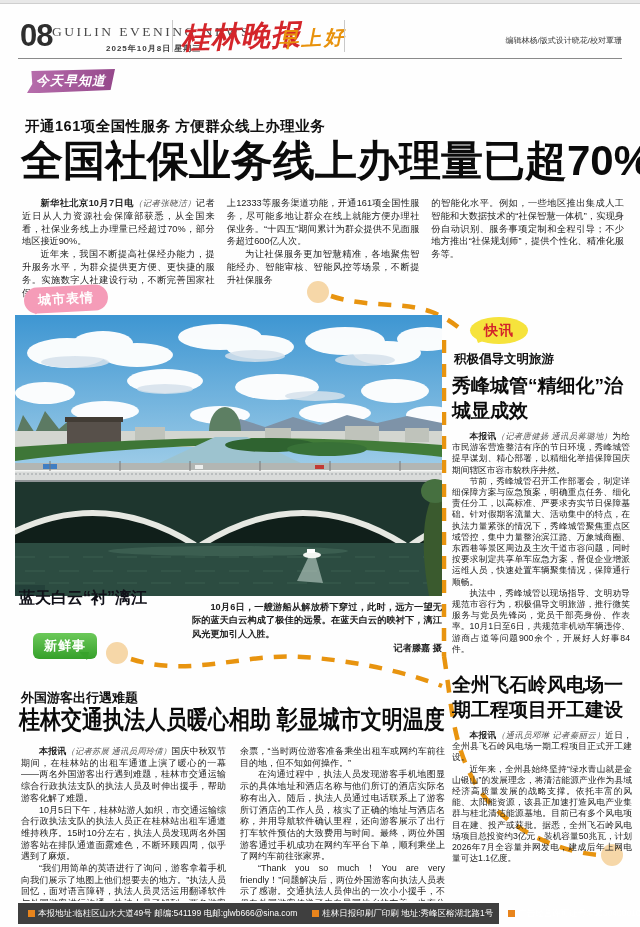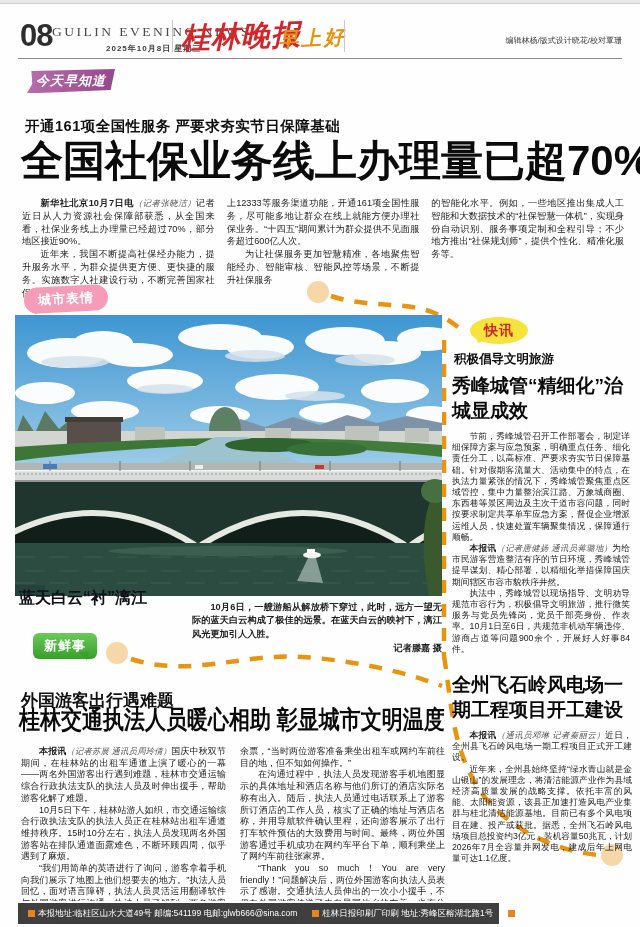--- a/index.html
+++ b/index.html
@@ -55,21 +55,21 @@
   .photo{position:absolute;left:15px;top:311px;width:427px;height:281px;z-index:2;overflow:hidden;}
   .photo svg{display:block;}
   
   .cap-title{position:absolute;left:19px;top:584px;font-size:16px;font-weight:900;color:#101018;
       white-space:nowrap;z-index:2;}
   .cap-text{position:absolute;left:192px;top:597px;width:250px;font-size:9.2px;font-weight:bold;
       line-height:13.4px;text-align:justify;color:#222;z-index:2;}
   .cap-text p{margin:0;text-indent:2em;}
   .cap-credit{text-align:right;margin-top:1px;font-weight:bold;}
   
-  .help-kicker{position:absolute;left:21px;top:685px;font-size:17px;font-weight:bold;color:#111;z-index:2;}
+  .help-kicker{position:absolute;left:21px;top:685px;font-size:13px;font-weight:bold;color:#111;z-index:2;}
   .help-headline{position:absolute;left:19px;top:699px;font-size:25px;font-weight:900;color:#0b0b0b;
       white-space:nowrap;transform:scaleX(.84);transform-origin:left top;z-index:2;}
   .help-cols{position:absolute;left:21px;top:742px;width:424px;height:155px;display:flex;gap:14px;
       overflow:hidden;z-index:2;}
   .help-cols .col{width:205px;}
   .help-cols .body-txt{font-size:9px;line-height:11.7px;}
   
   .flash-block{position:absolute;left:452px;top:347px;width:178px;z-index:2;}
   .flash-kicker{font-size:12.5px;font-weight:bold;color:#111;margin:0 0 5px 2px;}
   .rc-headline{font-size:19px;font-weight:900;line-height:25px;color:#0b0b0b;margin:0 0 8px 0;}
@@ -118,21 +118,21 @@
   <div class="badge badge-city">
       <span>城市表情</span>
     </div>
   <div class="badge badge-fresh">
       <span>新鲜事</span>
     </div>
   <div class="badge badge-flash">
       <span>快讯</span>
     </div>
 
-  <div class="lead-kicker">开通161项全国性服务  严要求夯实节日保障基础</div>
+  <div class="lead-kicker">开通161项全国性服务  方便群众线上办理业务</div>
   <h1 class="lead-headline" style="margin:0;">全国社保业务线上办理量已超70%</h1>
   <div class="lead-cols body-txt">
     <div class="col">
       <p class="noind" style="text-indent:2em;"><span class="tag">新华社北京10月7日电</span><span class="byline">（记者张晓洁）</span><span>记者近日从人力资源社会保障部获悉，从全国来看，社保业务线上办理量已经超过70%，部分地区接近90%。</span></p>
       <p>近年来，我国不断提高社保经办能力，提升服务水平，为群众提供更方便、更快捷的服务。实施数字人社建设行动，不断完善国家社保公共服务平台和掌</p>
     </div>
     <div class="col">
       <p class="noind">上12333等服务渠道功能，开通161项全国性服务，尽可能多地让群众在线上就能方便办理社保业务。“十四五”期间累计为群众提供不见面服务超过600亿人次。</p>
       <p>为让社保服务更加智慧精准，各地聚焦智能经办、智能审核、智能风控等场景，不断提升社保服务</p>
     </div>
@@ -253,22 +253,22 @@
       <p class="noind">余票，“当时两位游客准备乘坐出租车或网约车前往目的地，但不知如何操作。”</p>
       <p>在沟通过程中，执法人员发现游客手机地图显示的具体地址和酒店名称与他们所订的酒店实际名称有出入。随后，执法人员通过电话联系上了游客所订酒店的工作人员，核实了正确的地址与酒店名称，并用导航软件确认里程，还向游客展示了出行打车软件预估的大致费用与时间。最终，两位外国游客通过手机成功在网约车平台下单，顺利乘坐上了网约车前往张家界。</p>
       <p>“Thank you so much！You are very friendly！”问题解决后，两位外国游客向执法人员表示了感谢。交通执法人员伸出的一次小小援手，不仅向外国游客传递了来自异国他乡的友善，也充分彰显了桂林这座城市的文明温度。</p>
     </div>
   </div>
 
   <section class="flash-block">
     <div class="flash-kicker">积极倡导文明旅游</div>
     <h3 class="rc-headline">秀峰城管“精细化”治城显成效</h3>
     <div class="rc-body">
+      <p style="text-indent:2em;"><span class="tag">本报讯</span><span class="byline">（记者唐健扬 通讯员蒋璐地）</span><span>为给市民游客营造整洁有序的节日环境，秀峰城管提早谋划、精心部署，以精细化举措保障国庆期间辖区市容市貌秩序井然。</span></p>
       <p>节前，秀峰城管召开工作部署会，制定详细保障方案与应急预案，明确重点任务、细化责任分工，以高标准、严要求夯实节日保障基础。针对假期客流量大、活动集中的特点，在执法力量紧张的情况下，秀峰城管聚焦重点区域管控，集中力量整治滨江路、万象城商圈、东西巷等景区周边及主次干道市容问题，同时按要求制定共享单车应急方案，督促企业增派运维人员，快速处置车辆聚集情况，保障通行顺畅。</p>
-      <p style="text-indent:2em;"><span class="tag">本报讯</span><span class="byline">（记者唐健扬 通讯员蒋璐地）</span><span>为给市民游客营造整洁有序的节日环境，秀峰城管提早谋划、精心部署，以精细化举措保障国庆期间辖区市容市貌秩序井然。</span></p>
       <p>执法中，秀峰城管以现场指导、文明劝导规范市容行为，积极倡导文明旅游，推行微笑服务与党员先锋岗，党员干部亮身份、作表率。10月1日至6日，共规范非机动车辆违停、游商占道等问题900余个，开展好人好事84件。</p>
     </div>
   </section>
 
   <section class="wind-block">
     <h3 class="rc-headline">全州飞石岭风电场一期工程项目开工建设</h3>
     <div class="rc-body">
       <p style="text-indent:2em;"><span class="tag">本报讯</span><span class="byline">（通讯员邓琳  记者秦丽云）</span><span>近日，全州县飞石岭风电场一期工程项目正式开工建设。</span></p>
       <p>近年来，全州县始终坚持“绿水青山就是金山银山”的发展理念，将清洁能源产业作为县域经济高质量发展的战略支撑。依托丰富的风能、太阳能资源，该县正加速打造风电产业集群与桂北清洁能源基地。目前已有多个风电项目在建、投产或获批。据悉，全州飞石岭风电场项目总投资约3亿元，装机容量50兆瓦，计划2026年7月全容量并网发电，建成后年上网电量可达1.1亿度。</p>
     </div>

